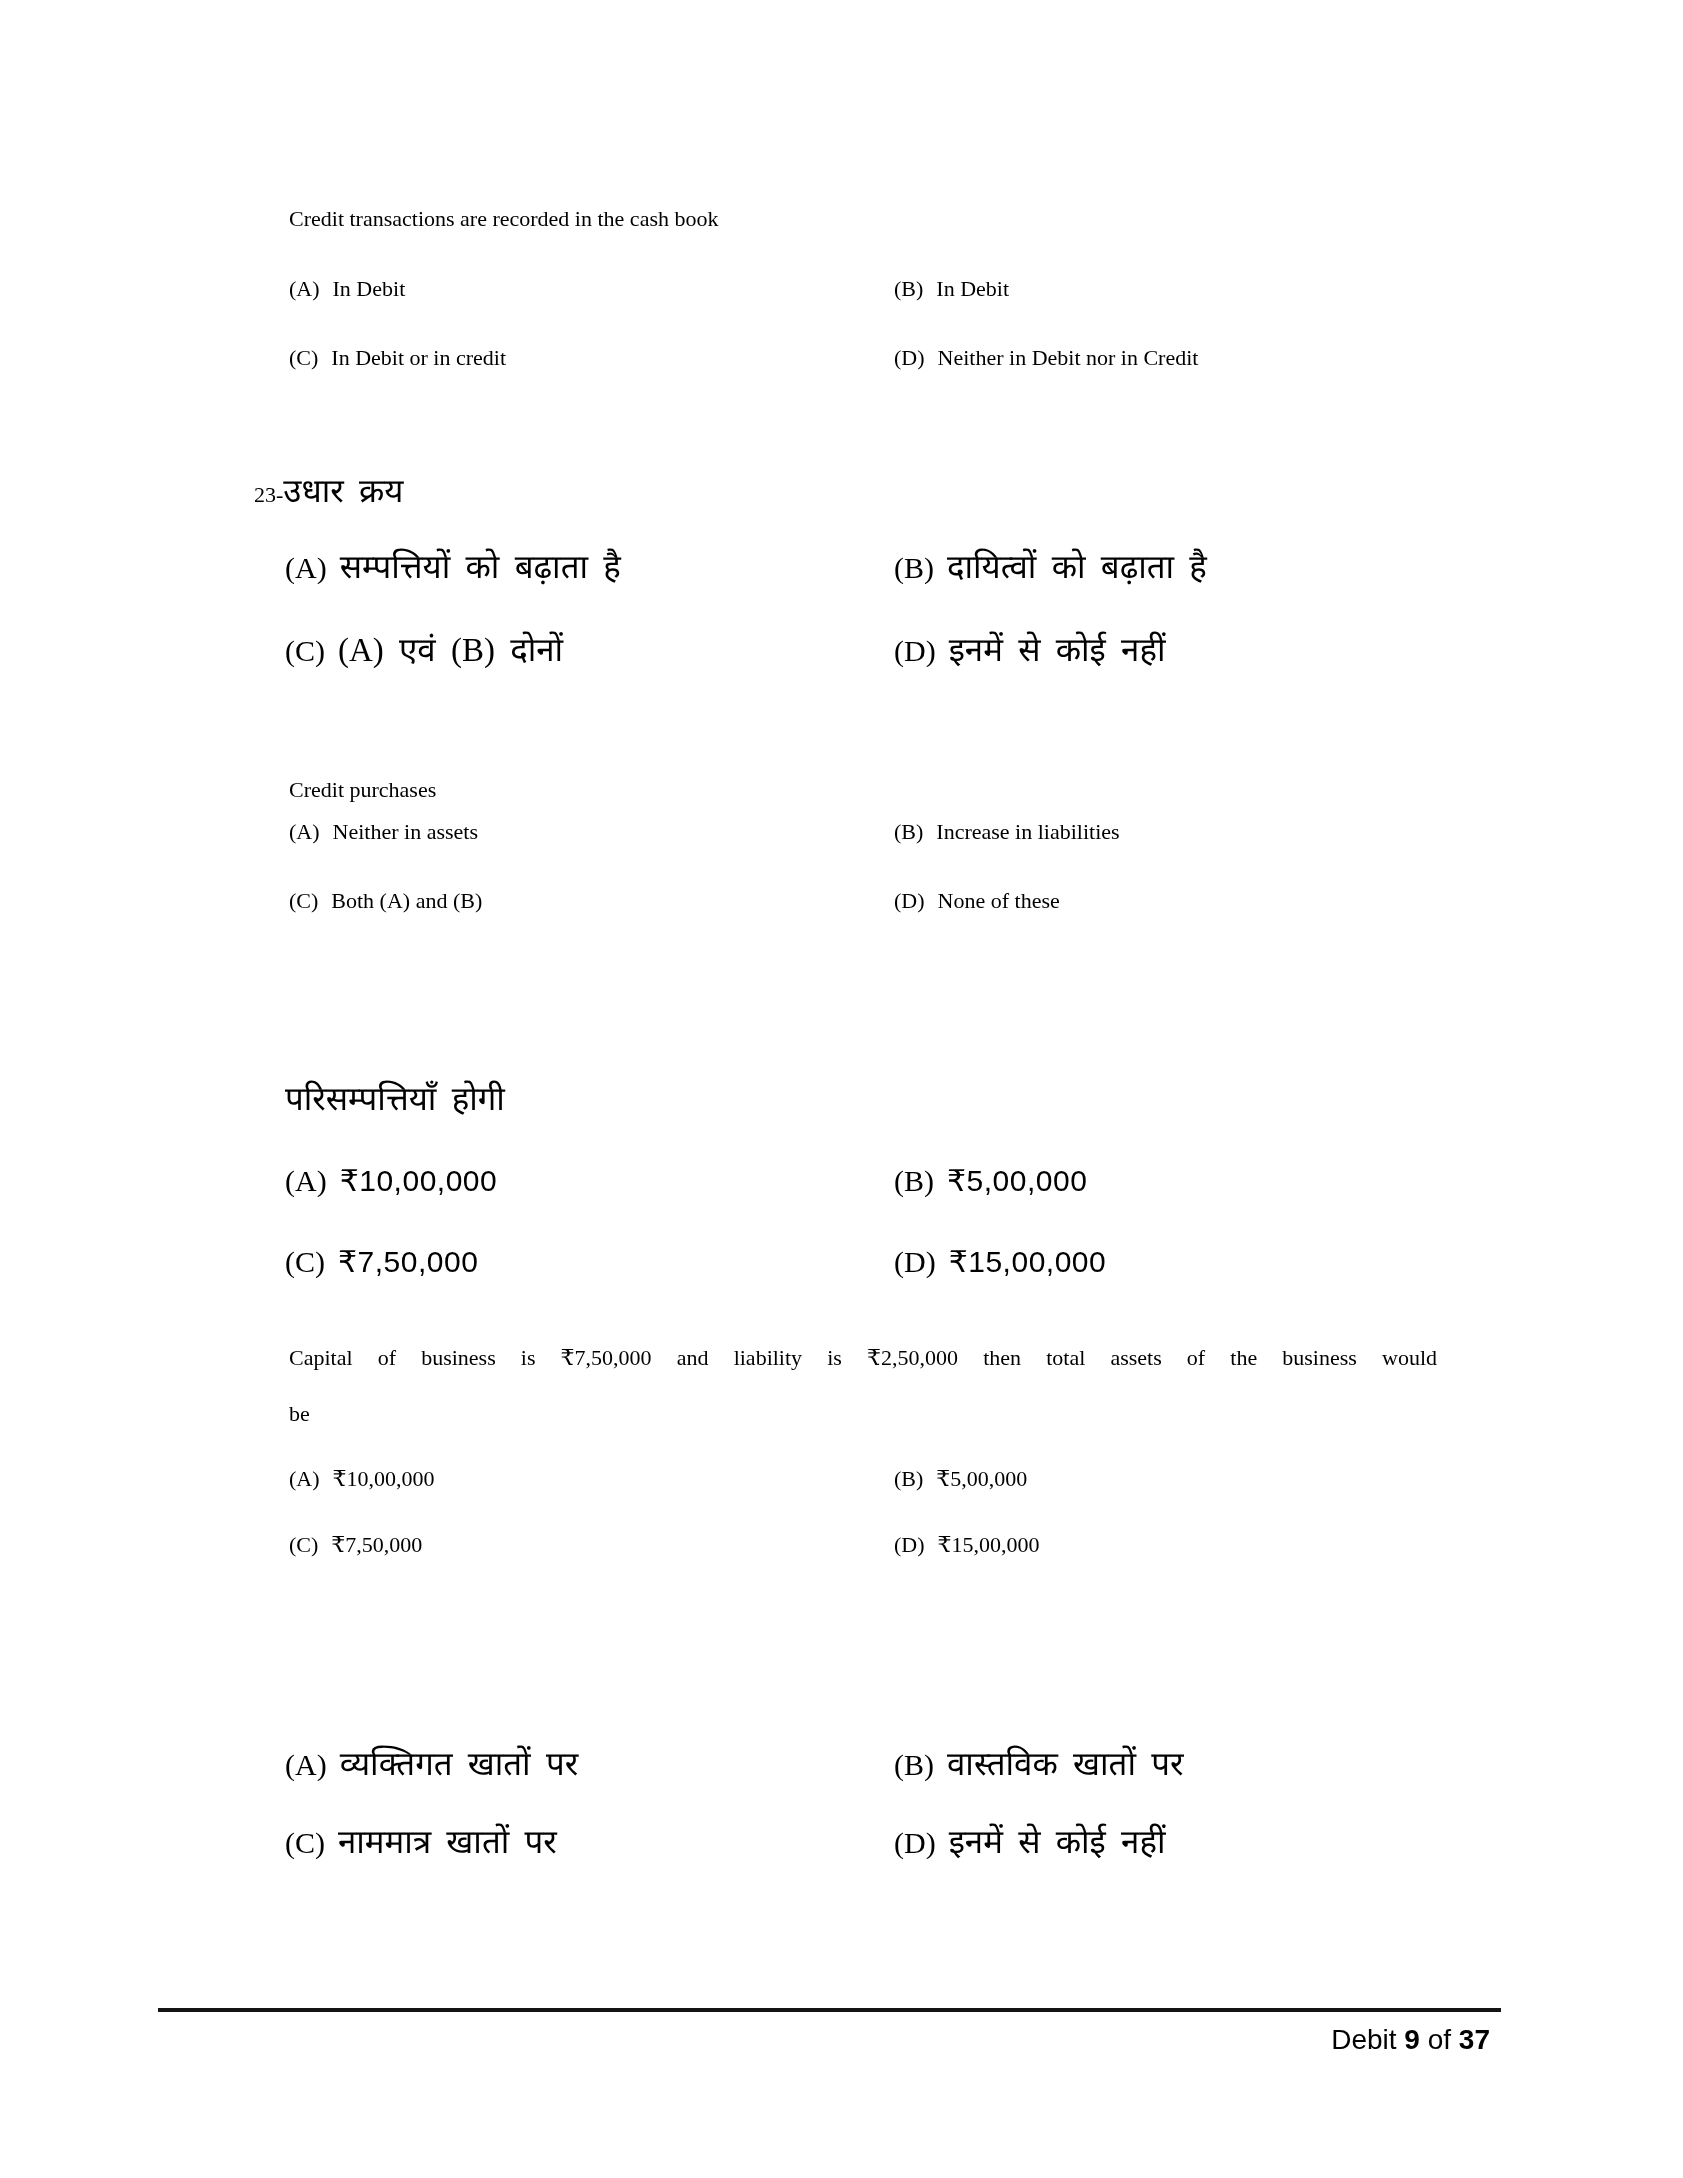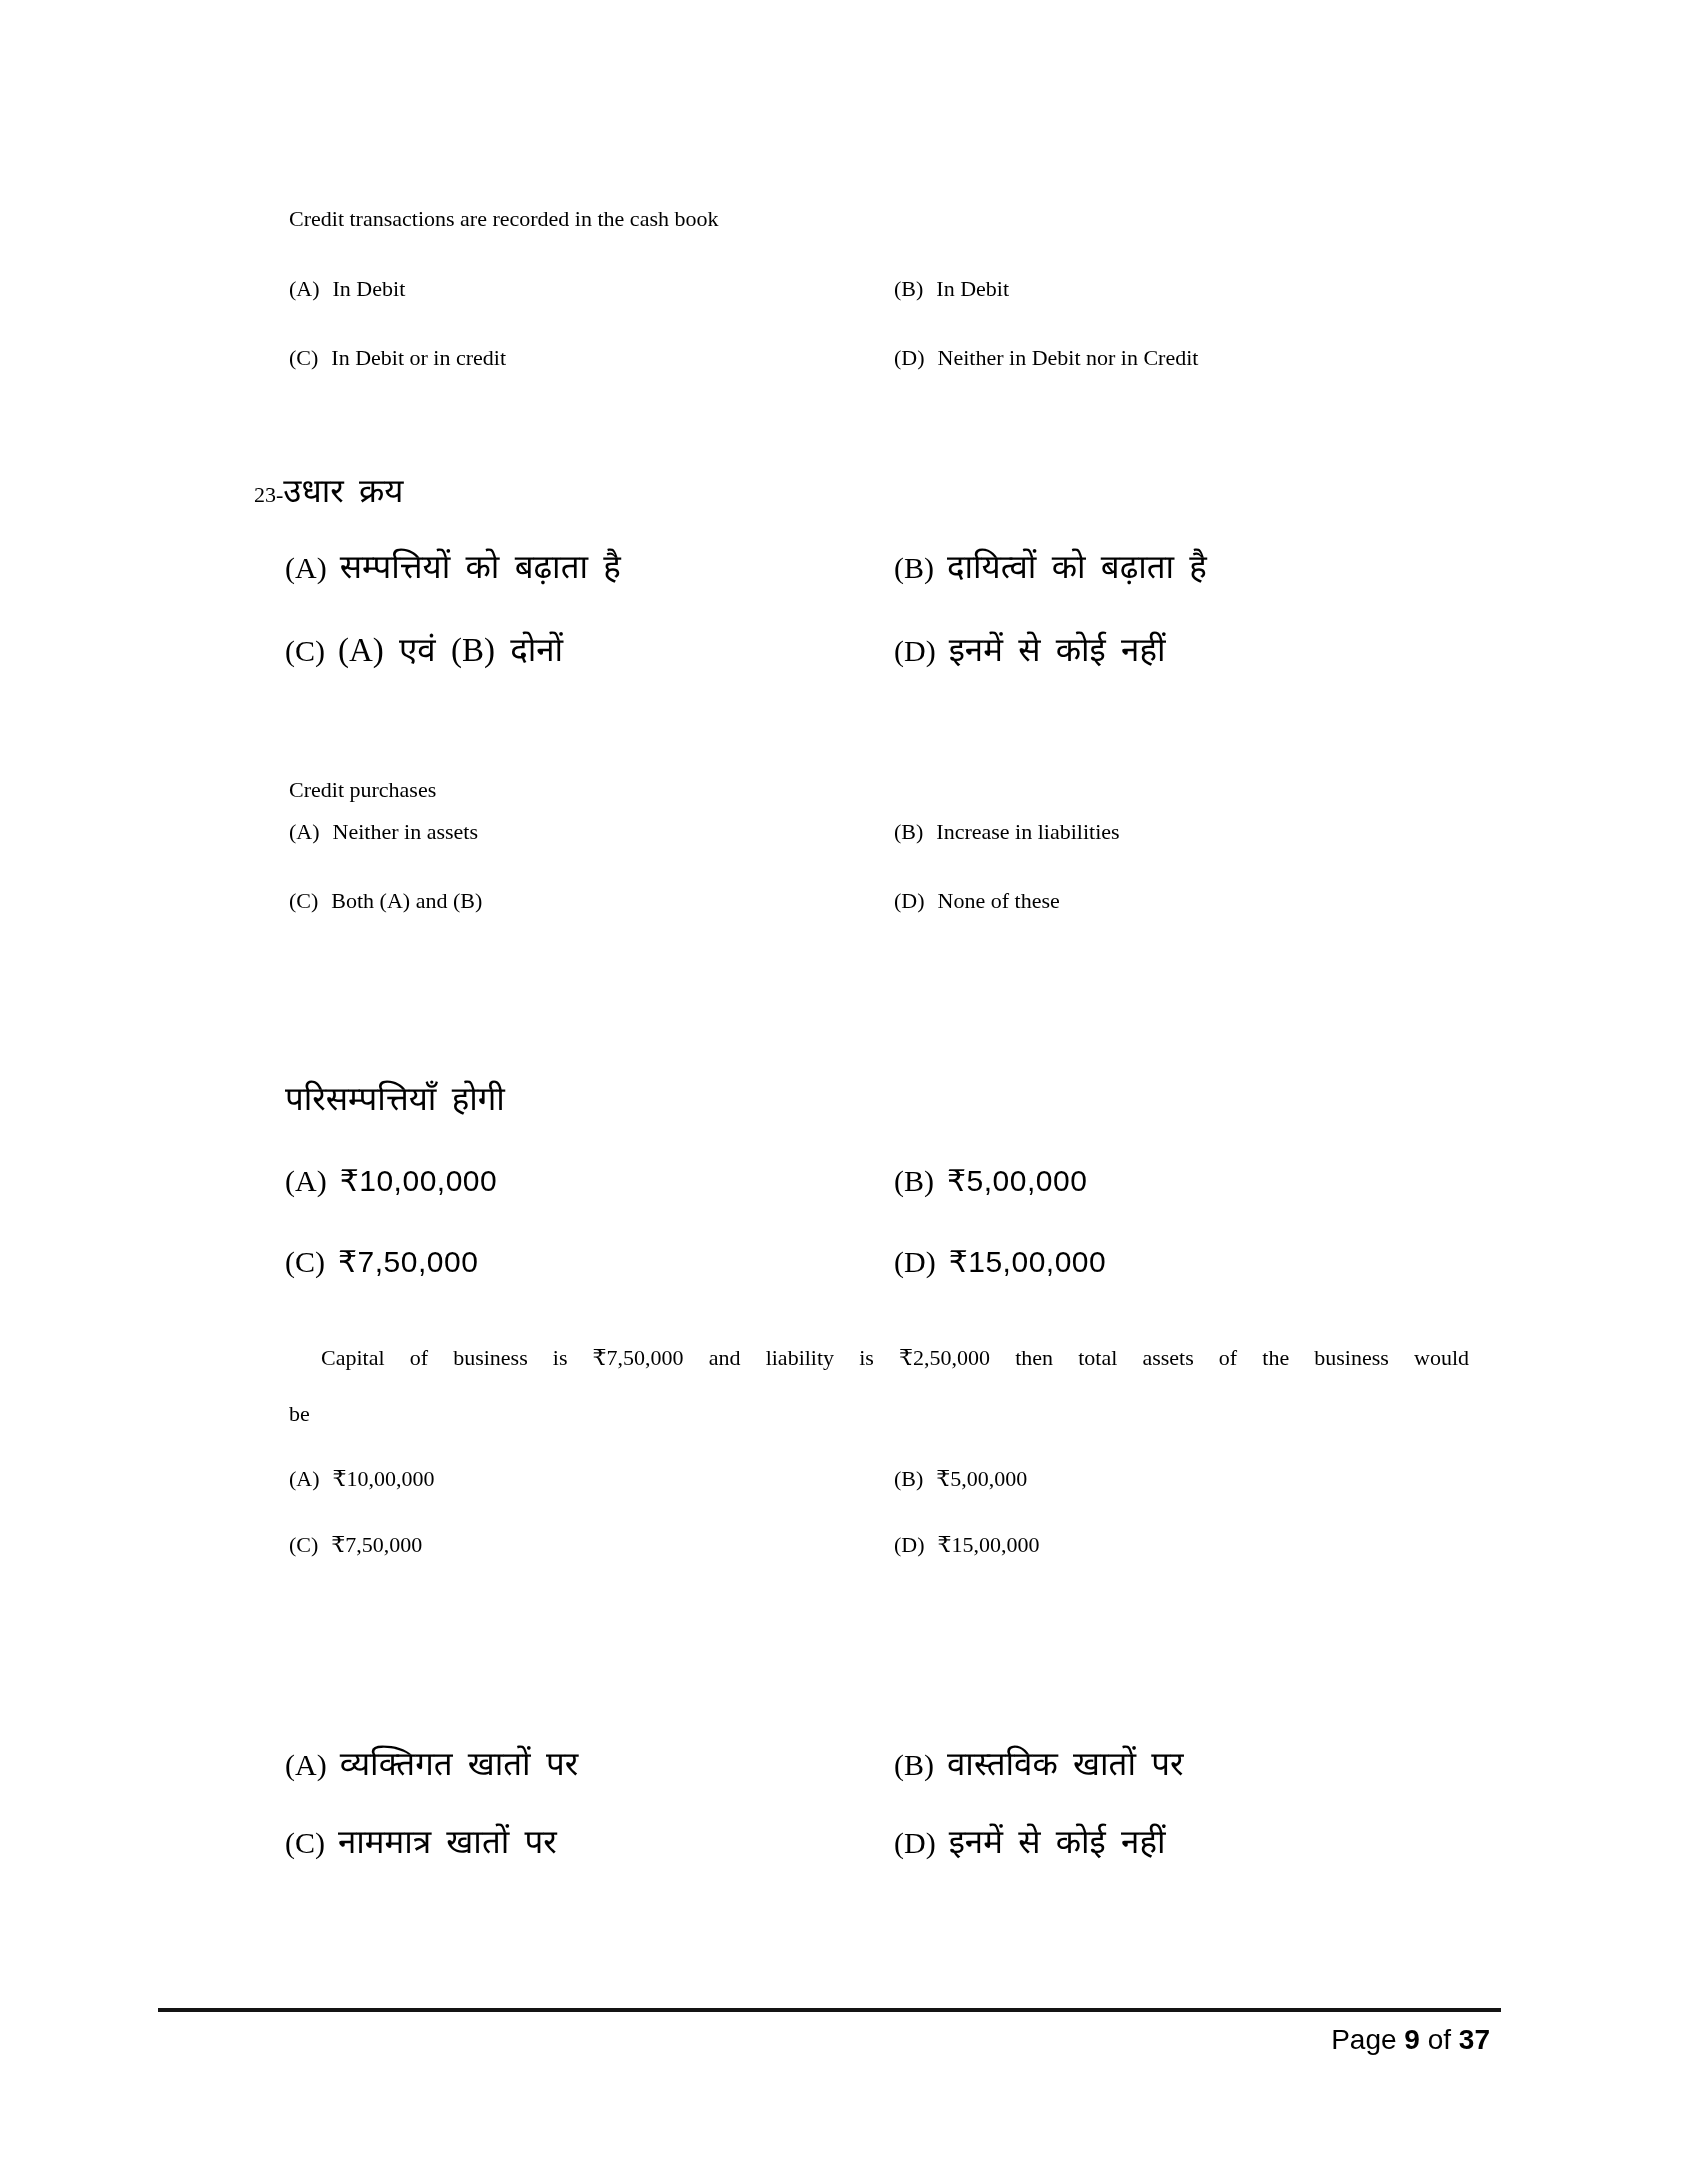--- a/index.html
+++ b/index.html
@@ -89,21 +89,21 @@
   <div class="abs hi" style="left:894px; top:1160px;">
     <span class="opt-label">(B)</span><span class="num-sans">₹5,00,000</span>
   </div>
   <div class="abs hi" style="left:285px; top:1241px;">
     <span class="opt-label">(C)</span><span class="num-sans">₹7,50,000</span>
   </div>
   <div class="abs hi" style="left:894px; top:1241px;">
     <span class="opt-label">(D)</span><span class="num-sans">₹15,00,000</span>
   </div>
 
-  <div class="abs en justify" style="left:289px; top:1344px; width:1148px;margin-left:32px;">
+  <div class="abs en justify" style="left:289px; top:1344px; width:1148px;">
     <span>Capital of business is ₹7,50,000 and liability is ₹2,50,000 then total assets of the business would</span>
   </div>
   <div class="abs en" style="left:289px; top:1400px;">
     <span>be</span>
   </div>
   <div class="abs en" style="left:289px; top:1465px;">
     <span class="opt-label">(A)</span><span>₹10,00,000</span>
   </div>
   <div class="abs en" style="left:894px; top:1465px;">
     <span class="opt-label">(B)</span><span>₹5,00,000</span>
@@ -123,20 +123,20 @@
   </div>
   <div class="abs hi" style="left:285px; top:1822px;">
     <span class="opt-label">(C)</span><span>नाममात्र खातों पर</span>
   </div>
   <div class="abs hi" style="left:894px; top:1822px;">
     <span class="opt-label">(D)</span><span>इनमें से कोई नहीं</span>
   </div>
 
   <div class="footer-rule" style="left:158px; top:2008px; width:1343px; height:4px;"></div>
   <div class="footer" style="left:158px; top:2024px; width:1332px;">
-    <span>Page</span>
+    <span>Debit</span>
     <b>9</b>
     <span>of</span>
     <b>37</b>
   </div>
 
 </div>
 
 
 </body></html>

